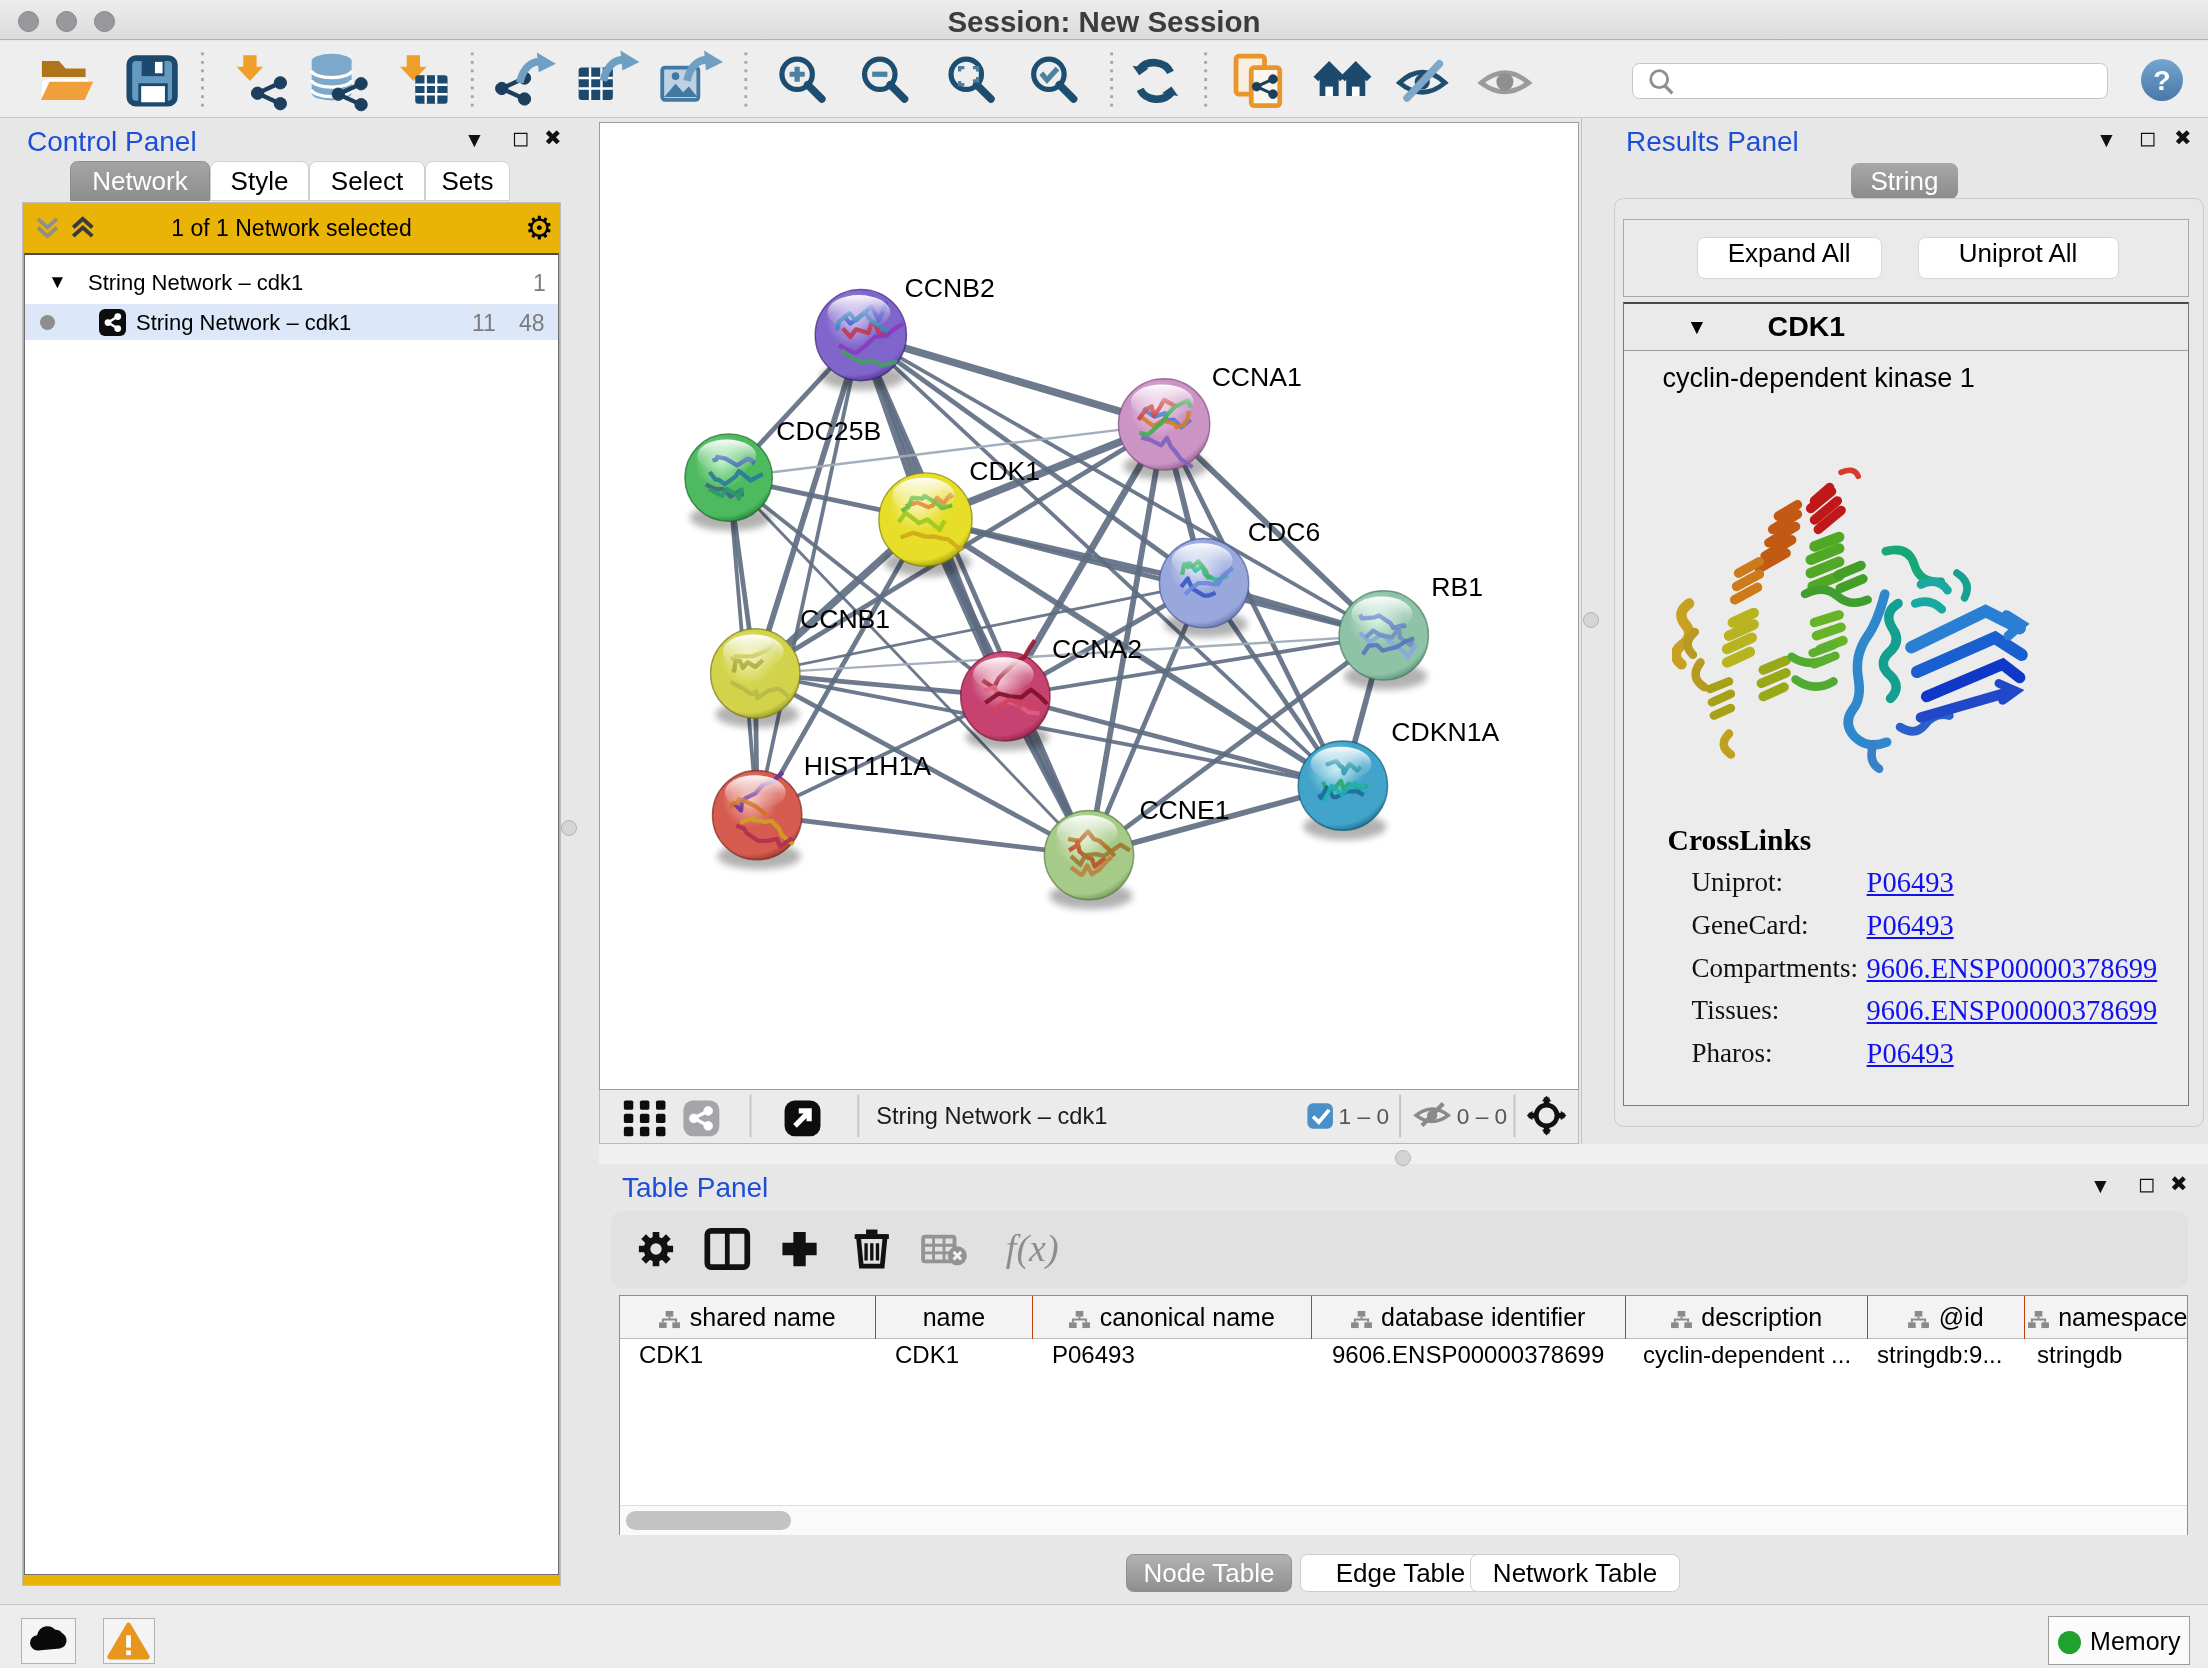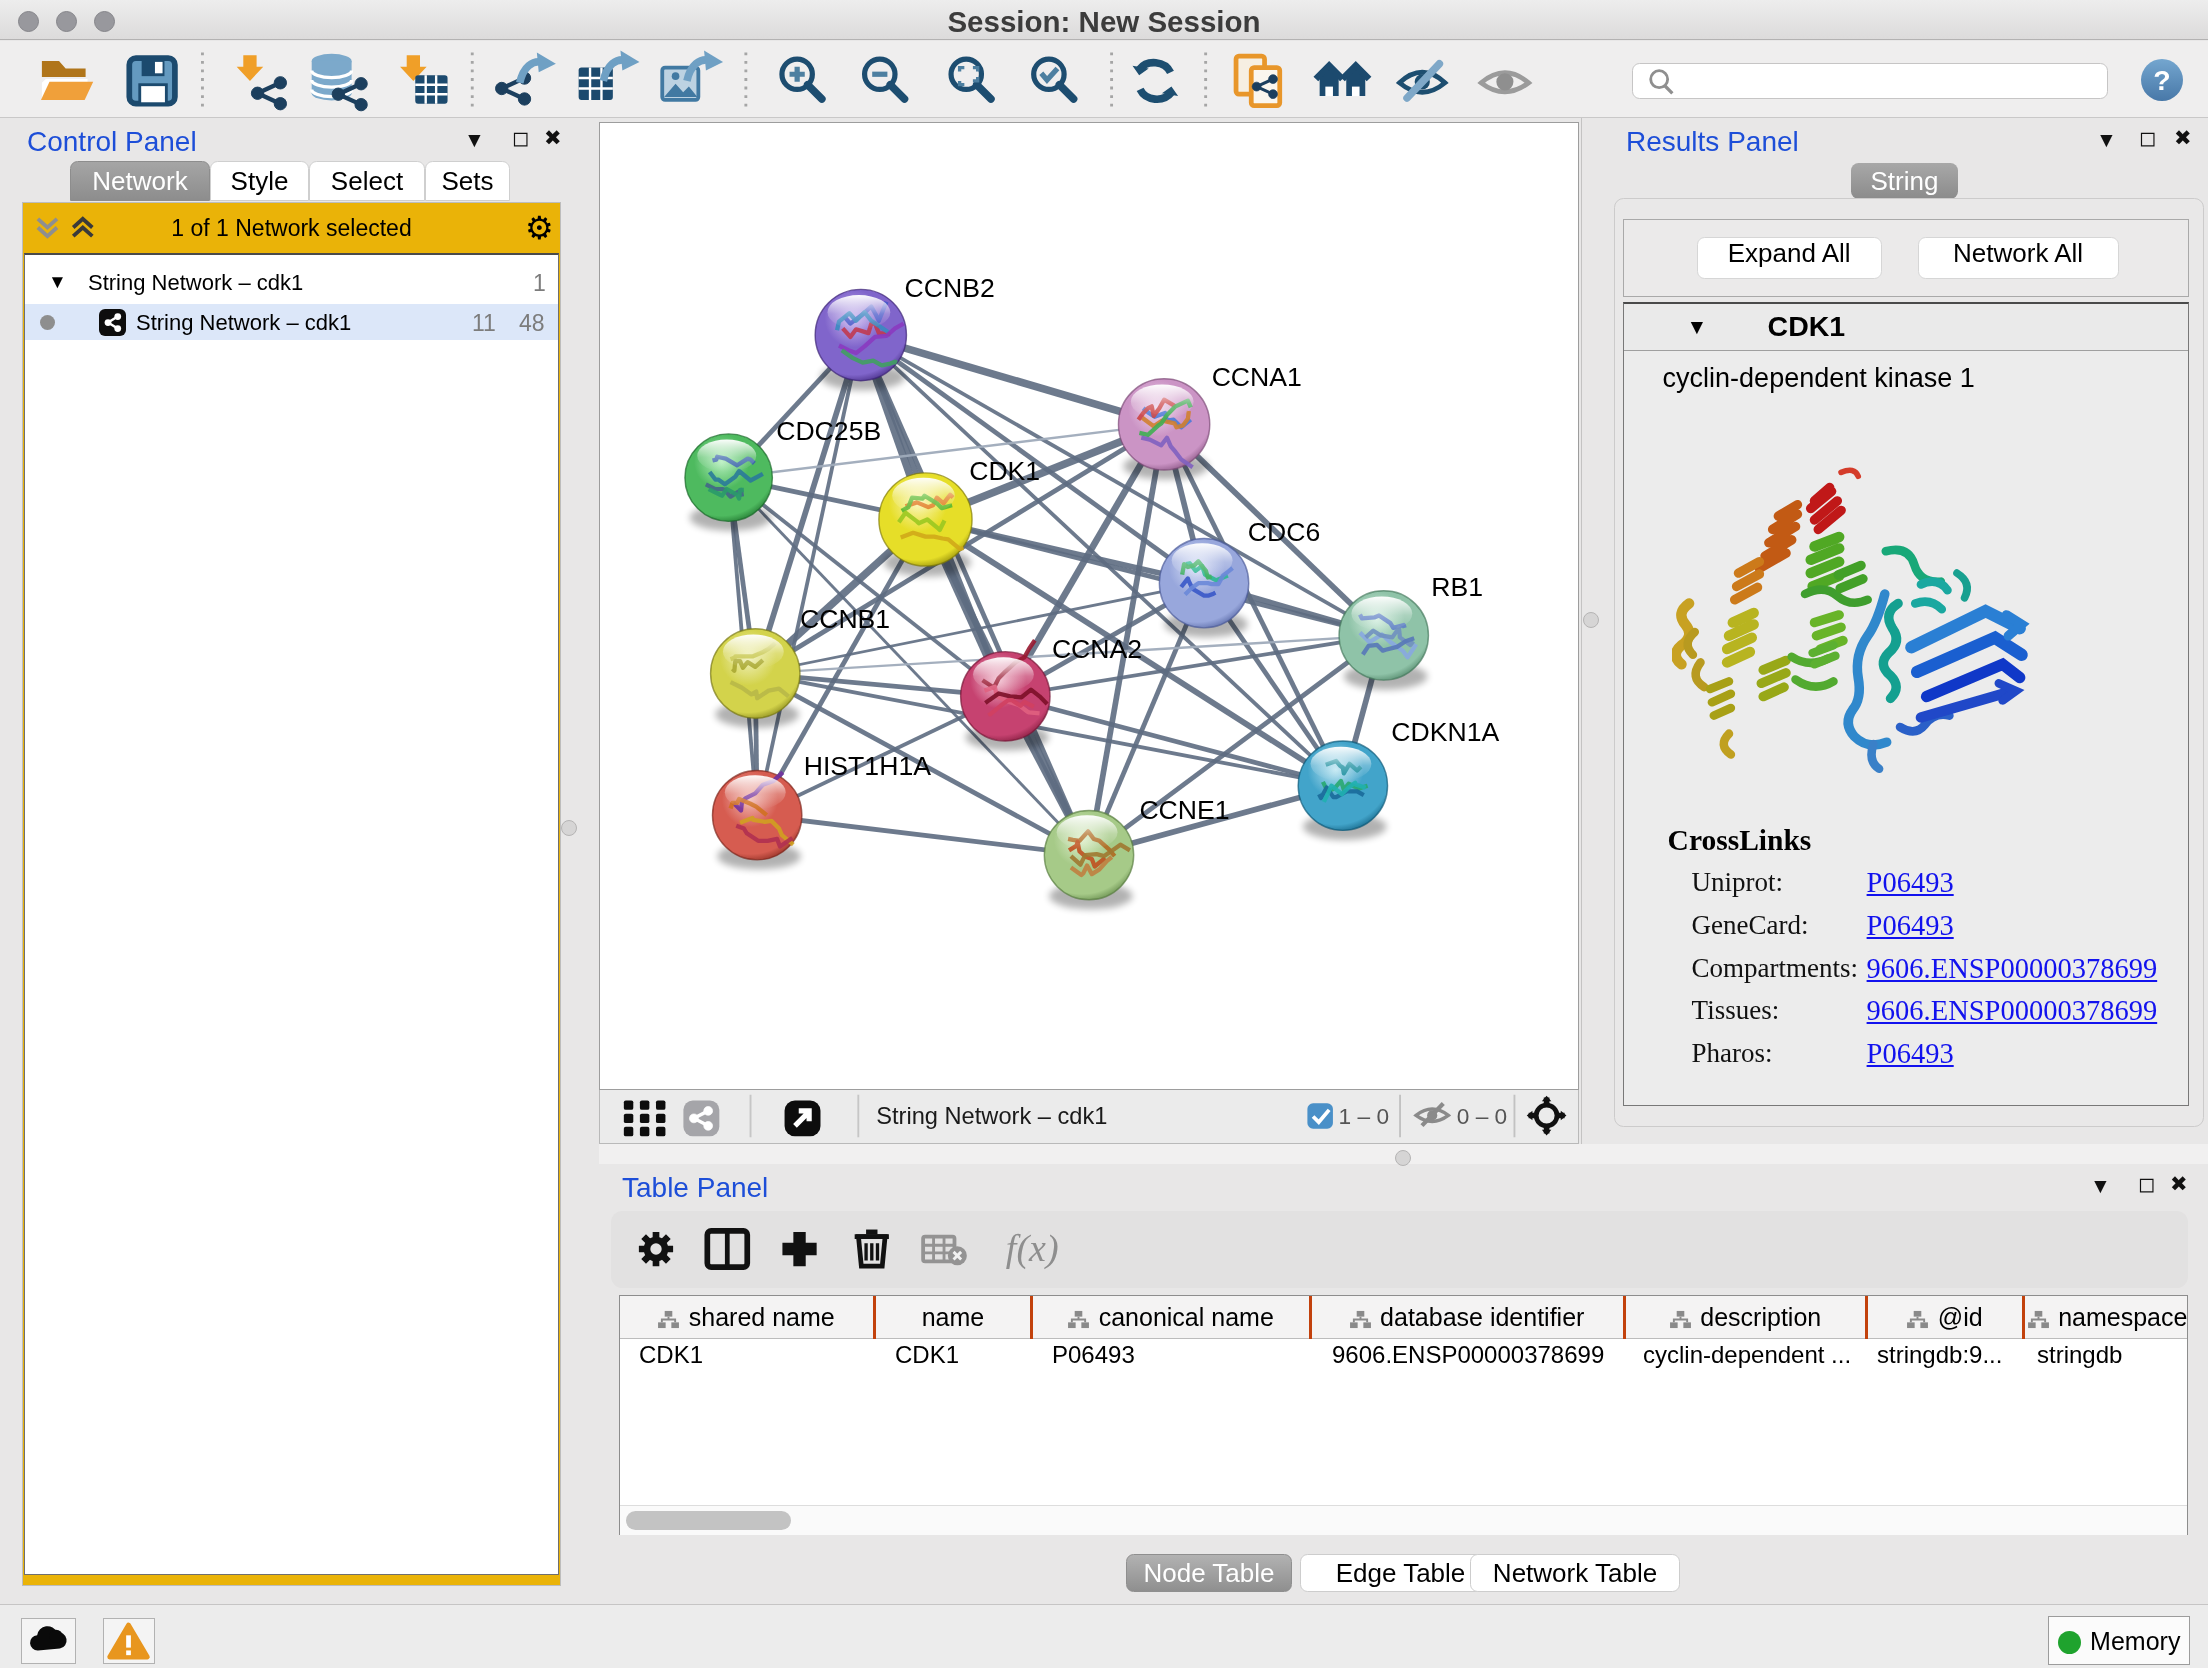--- a/index.html
+++ b/index.html
@@ -71,21 +71,21 @@
 
 
 #tpanel { left:599px; top:1164px; width:1609px; height:439px; }
 #t-toolbar { position:absolute; left:12.4px; top:47px; width:1577px; height:77px;
   background:#e2e1e1; border-radius:11.4px; }
 #t-table { position:absolute; left:20px; top:131px; width:1569px; height:240px;
   background:#fff; border:1px solid #8d8d8d; }
 #t-header { position:absolute; left:0; top:0; width:100%; height:43px; background:#f4f3f3;
   border-bottom:1.9px solid #bcbcbc; }
 .th { position:absolute; top:0; height:43px; font-size:25px; color:#000; text-align:center;
-  line-height:43px; border-right:3px solid #c2410c; }
+  line-height:43px; border-right:1px solid #c2410c; }
 .hicon { vertical-align:-2.9px; margin-right:9.5px; }
 .td { position:absolute; top:45px; height:34px; font-size:24px; color:#000; }
 #t-scroll { position:absolute; left:0px; top:209px; width:100%; height:29.5px; background:#fafafa;
   border-top:1px solid #ddd; }
 #t-thumb { position:absolute; left:5.7px; top:4.8px; width:165px; height:19px; background:#c3c3c3;
   border-radius:9.5px; }
 .btab { position:absolute; top:390px; height:38px; border:1px solid #cdcdcd; background:#fff;
   font-size:26px; text-align:center; line-height:36px; color:#000; border-radius:7.6px; }
 .btab.sel { background:linear-gradient(#b2b2b2,#8f8f8f); color:#fff; border-color:#8f8f8f; }
 
@@ -605,21 +605,21 @@
 
 <div class="abs" id="rpanel">
   <span class="ph-title" style="position:absolute;left:44px;top:7.6px">Results Panel</span>
   <span class="ph-btns" style="left:514px;top:9.5px">▼</span>
   <span class="ph-btns" style="left:557px;top:7.6px">◻</span>
   <span class="ph-btns" style="left:592px;top:7.6px">✖</span>
   <div id="stringtab">String</div>
   <div id="r-outer">
     <div id="r-box1">
       <div class="rbtn" style="left:73px;width:185px">Expand All</div>
-      <div class="rbtn" style="left:294px;width:201px">Network All</div>
+      <div class="rbtn" style="left:294px;width:201px">Uniprot All</div>
     </div>
     <div id="r-box2">
       <div id="cdk1row">
         <span style="position:absolute;left:63px;top:10.5px;font-size:21px">▼</span>
         <span style="position:absolute;left:144px;top:5.7px;font-size:28.5px;font-weight:bold">CDK1</span>
       </div>
       <div style="position:absolute;left:39px;top:59px;font-size:27px;color:#000000">cyclin-dependent kinase 1</div>
       <div id="protein" style="position:absolute;left:48px;top:157px;width:361px;height:323px">
       <svg width="361" height="323" viewBox="0 0 380 340" fill="none" stroke-linecap="round">
 

